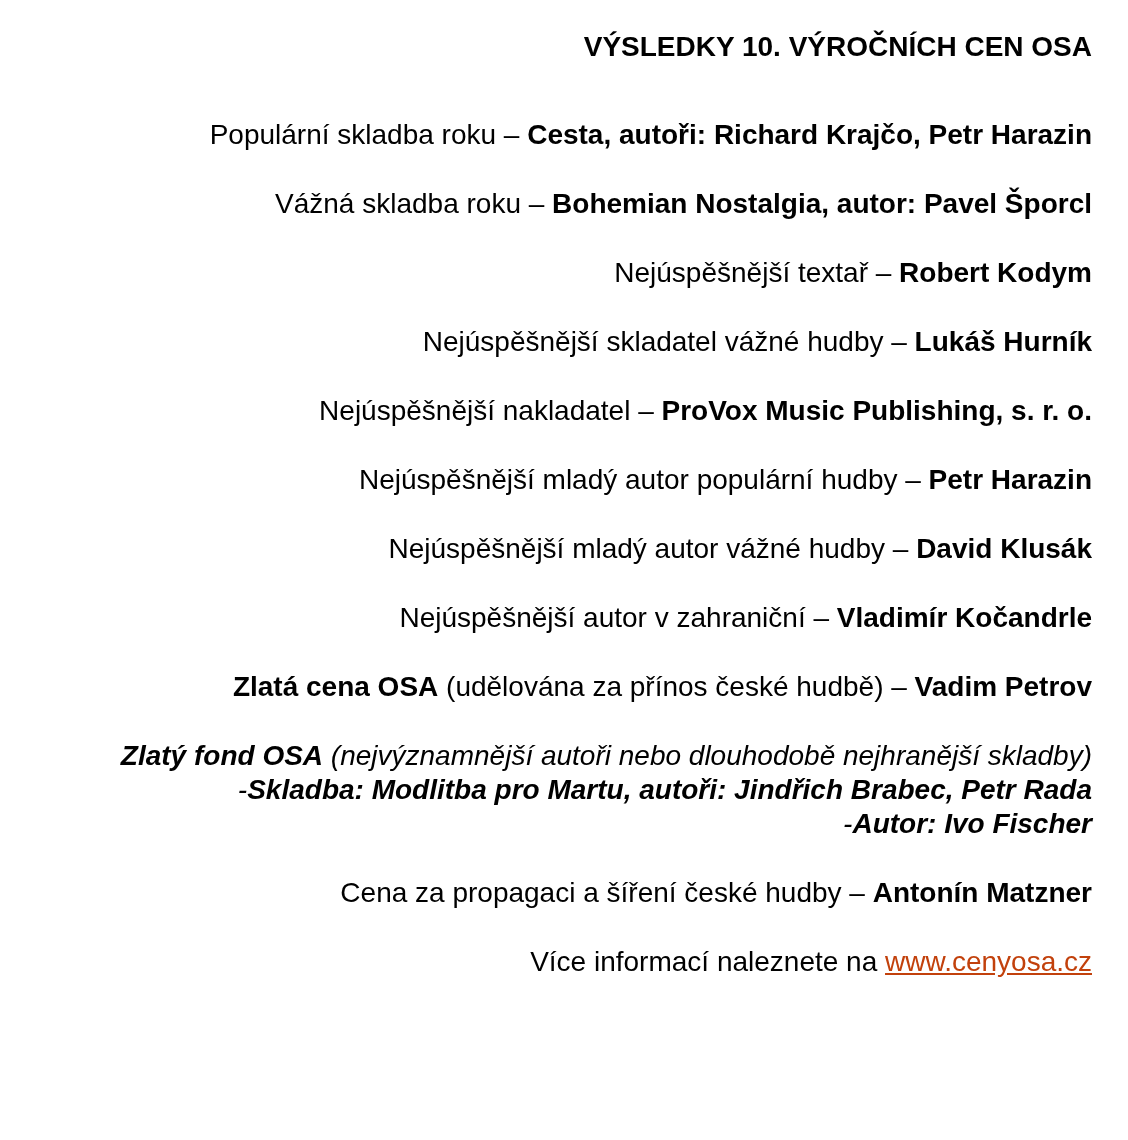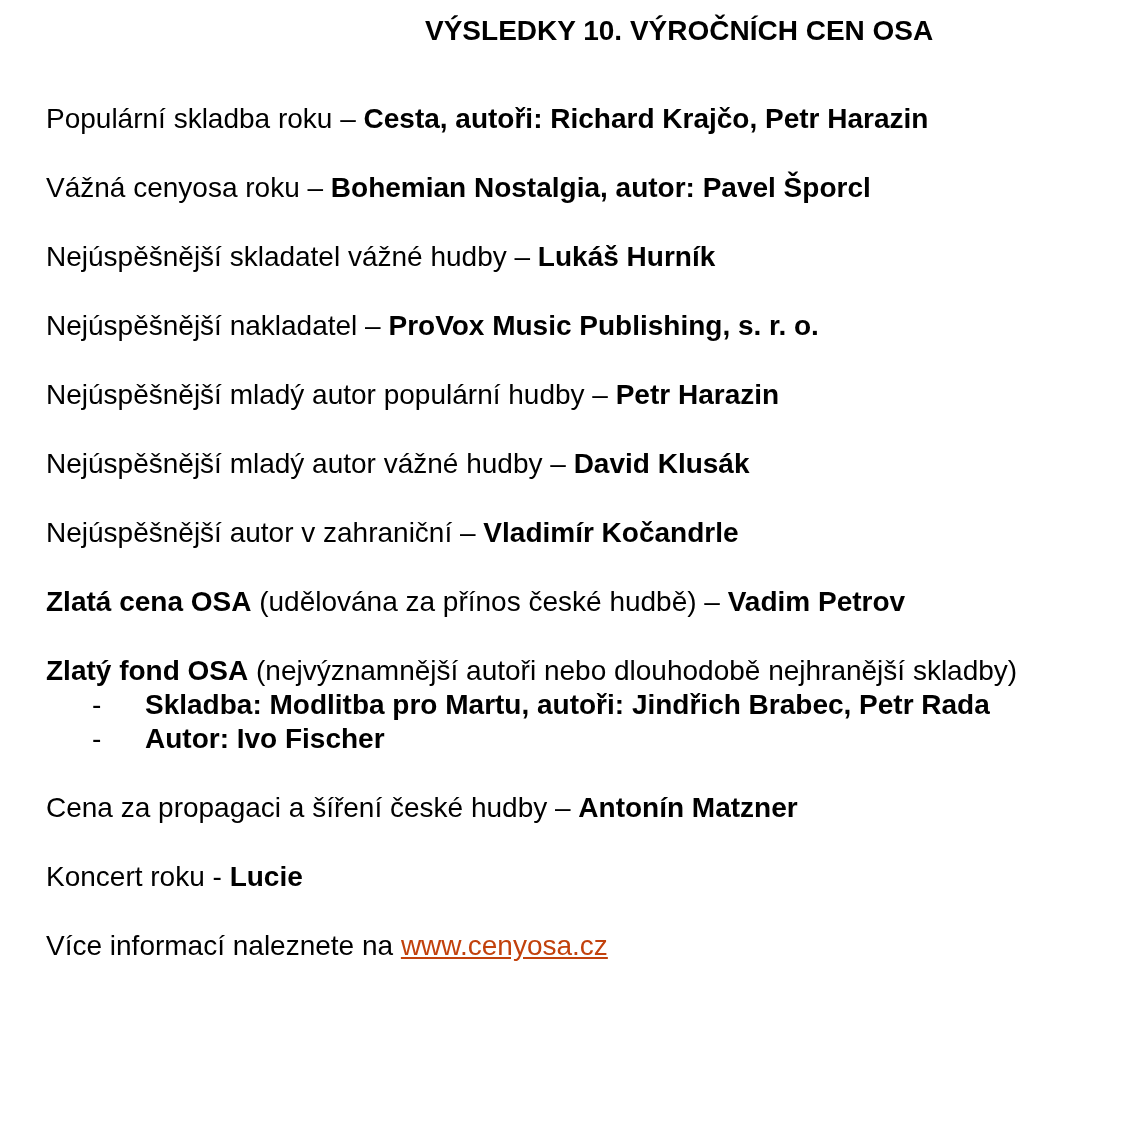--- a/index.html
+++ b/index.html
@@ -9,38 +9,39 @@
   }
   body {
     width: 1128px;
     height: 1140px;
     overflow: hidden;
   }
   .doc {
     box-sizing: border-box;
     width: 1128px;
     height: 1140px;
-    padding: 14px 36px 0 46px;
+    padding: 30px 36px 0 46px;
     font-family: "Liberation Sans", sans-serif;
     font-size: 28px;
     line-height: 34px;
     color: #000000;
+    text-align: right;
   }
   .title {
     font-size: 28px;
     font-weight: bold;
     margin: 0 0 54px 379px;
     white-space: nowrap;
   }
   p.line {
     margin: 0 0 35px 0;
     white-space: nowrap;
   }
   .bold { font-weight: bold; }
-  .fond-block { margin: 0 0 35px 0; }
+  .fond-block { margin: 0 0 35px 0; font-style: italic; }
   .fond-head { margin: 0; white-space: nowrap; }
   .bullet {
     margin: 0 0 0 46px;
     white-space: nowrap;
     font-weight: bold;
   }
   .bullet .marker {
     display: inline-block;
     width: 53px;
     font-weight: normal;
@@ -55,23 +56,24 @@
 </style>
 </head>
 <body>
 
 <div class="doc">
 
   <h1 class="title">VÝSLEDKY 10. VÝROČNÍCH CEN OSA</h1>
 
   <p class="line"><span>Populární skladba roku – </span><span class="bold">Cesta, autoři: Richard Krajčo, Petr Harazin</span></p>
 
-  <p class="line"><span>Vážná cenyosa roku – </span><span class="bold">Bohemian Nostalgia, autor: Pavel Šporcl</span></p>
+  <p class="line"><span>Vážná skladba roku – </span><span class="bold">Bohemian Nostalgia, autor: Pavel Šporcl</span></p>
 
 
+  <p class="line"><span>Nejúspěšnější textař – </span><span class="bold">Robert Kodym</span></p>
 
   <p class="line"><span>Nejúspěšnější skladatel vážné hudby – </span><span class="bold">Lukáš Hurník</span></p>
 
   <p class="line"><span>Nejúspěšnější nakladatel – </span><span class="bold">ProVox Music Publishing, s. r. o.</span></p>
 
   <p class="line"><span>Nejúspěšnější mladý autor populární hudby – </span><span class="bold">Petr Harazin</span></p>
 
   <p class="line"><span>Nejúspěšnější mladý autor vážné hudby – </span><span class="bold">David Klusák</span></p>
 
   <p class="line"><span>Nejúspěšnější autor v zahraniční – </span><span class="bold">Vladimír Kočandrle</span></p>
@@ -79,17 +81,16 @@
   <p class="line"><span class="bold">Zlatá cena OSA</span><span> (udělována za přínos české hudbě) – </span><span class="bold">Vadim Petrov</span></p>
 
   <div class="fond-block">
     <p class="fond-head"><span class="bold">Zlatý fond OSA</span><span> (nejvýznamnější autoři nebo dlouhodobě nejhranější skladby)</span></p>
     <div class="bullet"><span class="marker">-</span><span>Skladba: Modlitba pro Martu, autoři: Jindřich Brabec, Petr Rada</span></div>
     <div class="bullet"><span class="marker">-</span><span>Autor: Ivo Fischer</span></div>
   </div>
 
   <p class="line"><span>Cena za propagaci a šíření české hudby – </span><span class="bold">Antonín Matzner</span></p>
 
-  <p class="line"><span>Koncert roku - </span><span class="bold">Lucie</span></p>
 
   <p class="footer-line"><span>Více informací naleznete na </span><a href="#">www.cenyosa.cz</a></p>
 
 </div>
 
 </body></html>

